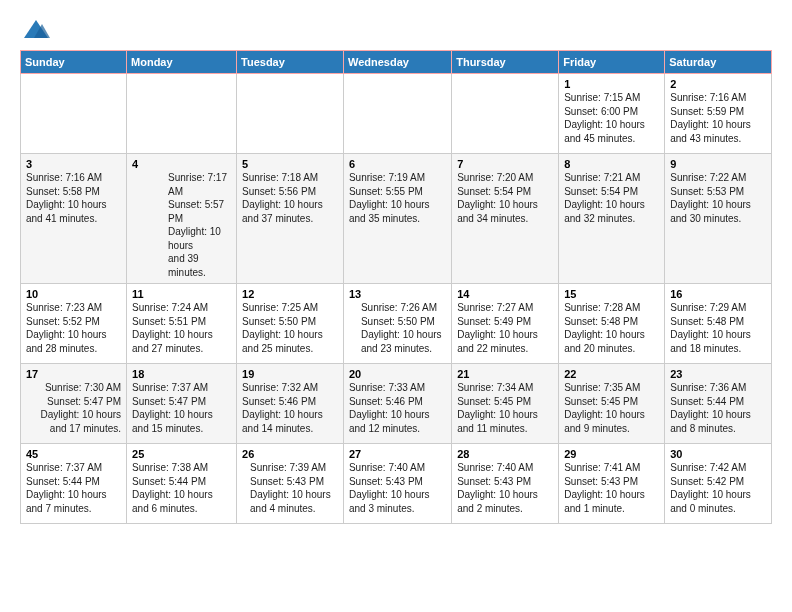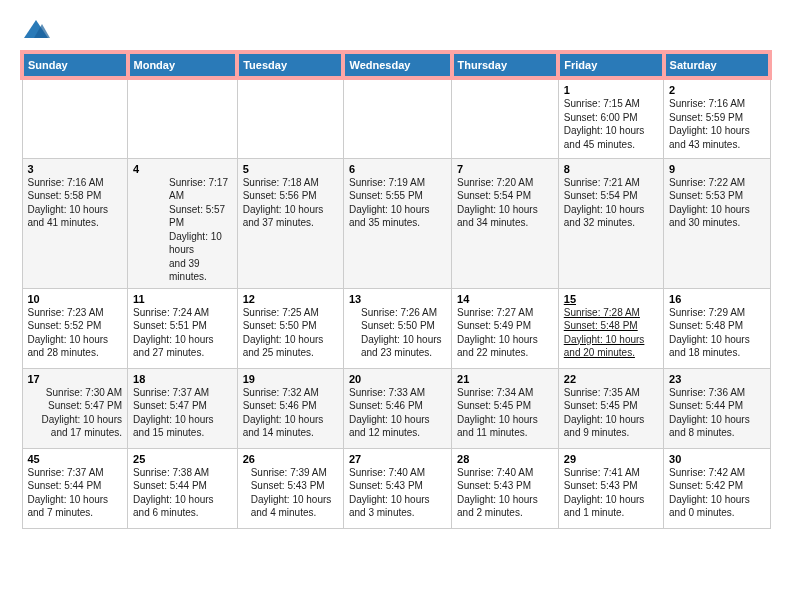--- a/index.html
+++ b/index.html
@@ -50,21 +50,21 @@
       border-collapse: collapse;
       font-size: 9.5px;
     }
     .calendar thead tr th {
       background: #2a7ab8;
       color: #fff;
       padding: 5px 4px;
       font-size: 11px;
       font-weight: bold;
       text-align: left;
-      border: 4px solid #fca5a5;
+      border: 1px solid #fca5a5;
     }
     .calendar tbody tr td {
       vertical-align: top;
       padding: 4px 5px;
       border: 1px solid #ccc;
       width: 113px;
       height: 80px;
       background: #fff;
     }
     .calendar tbody tr:nth-child(odd) td {
@@ -225,21 +225,21 @@
 Daylight: 10 hours
 and 23 minutes.</div>
           </td>
           <td style="background: rgb(255, 255, 255);">
             <span class="day-num">14</span>
             <div class="day-info" style="white-space: pre-line;">Sunrise: 7:27 AM
 Sunset: 5:49 PM
 Daylight: 10 hours
 and 22 minutes.</div>
           </td>
-          <td style="background: rgb(255, 255, 255); text-decoration: underline;">
+          <td style="background: rgb(255, 255, 255);">
             <span class="day-num">15</span>
             <div class="day-info" style="white-space: pre-line;">Sunrise: 7:28 AM
 Sunset: 5:48 PM
 Daylight: 10 hours
 and 20 minutes.</div>
           </td>
           <td style="background: rgb(255, 255, 255); margin-top: 29px;">
             <span class="day-num">16</span>
             <div class="day-info" style="white-space: pre-line;">Sunrise: 7:29 AM
 Sunset: 5:48 PM

